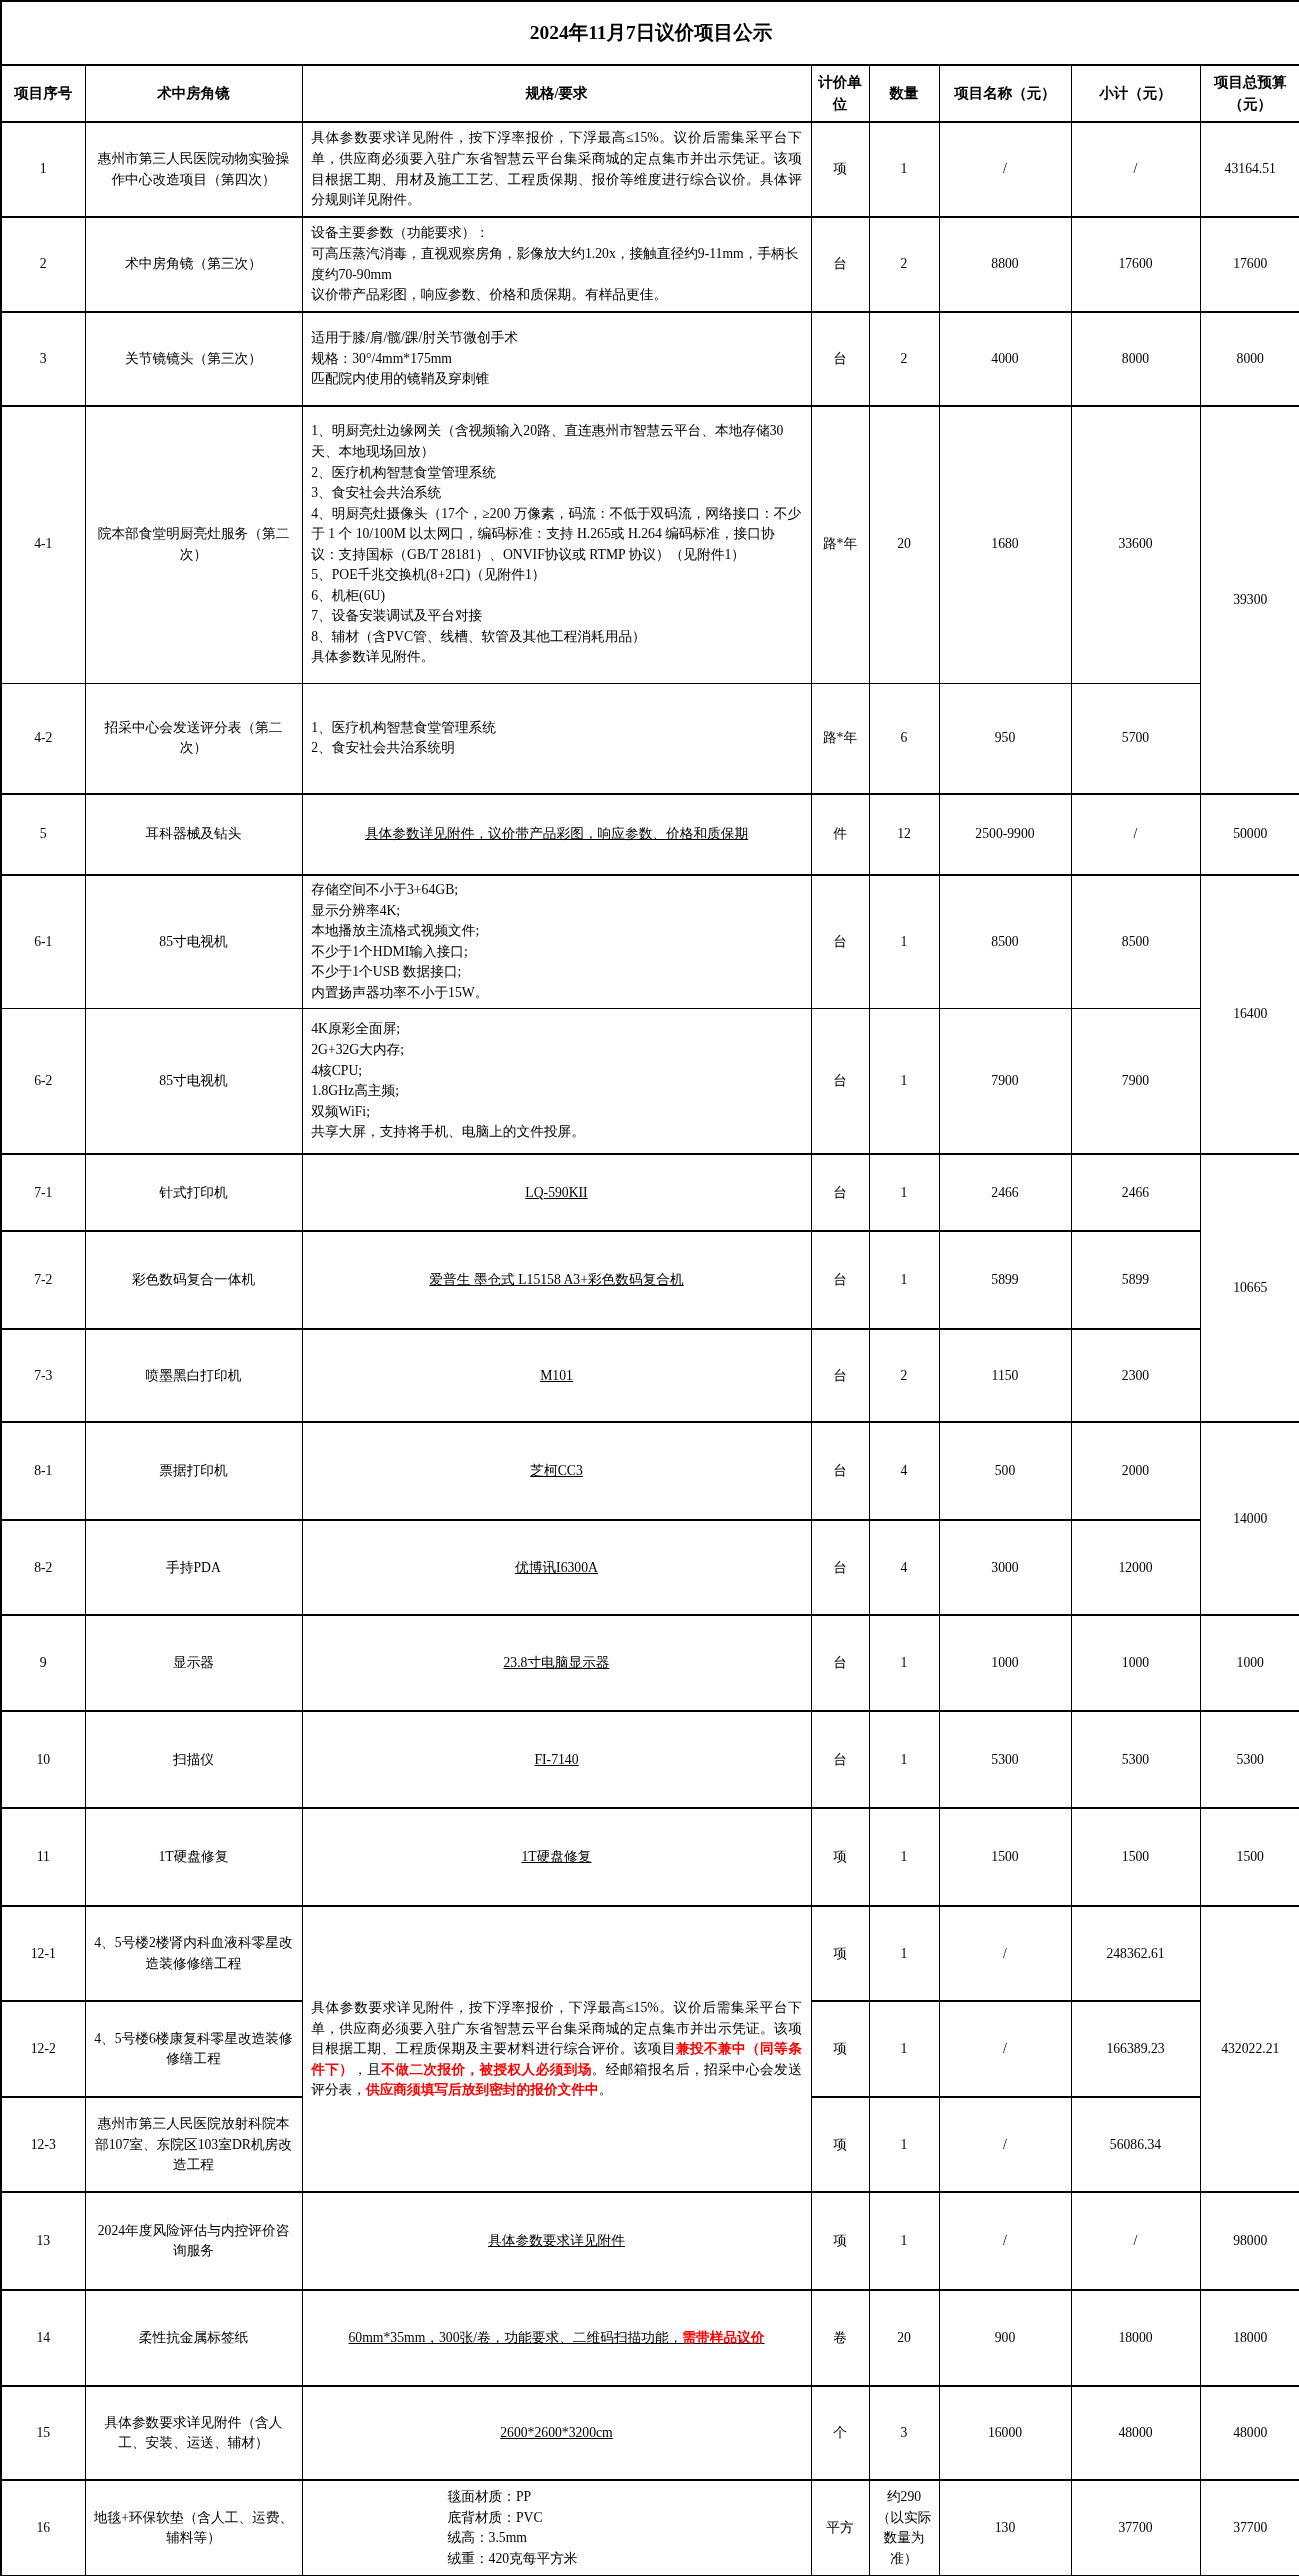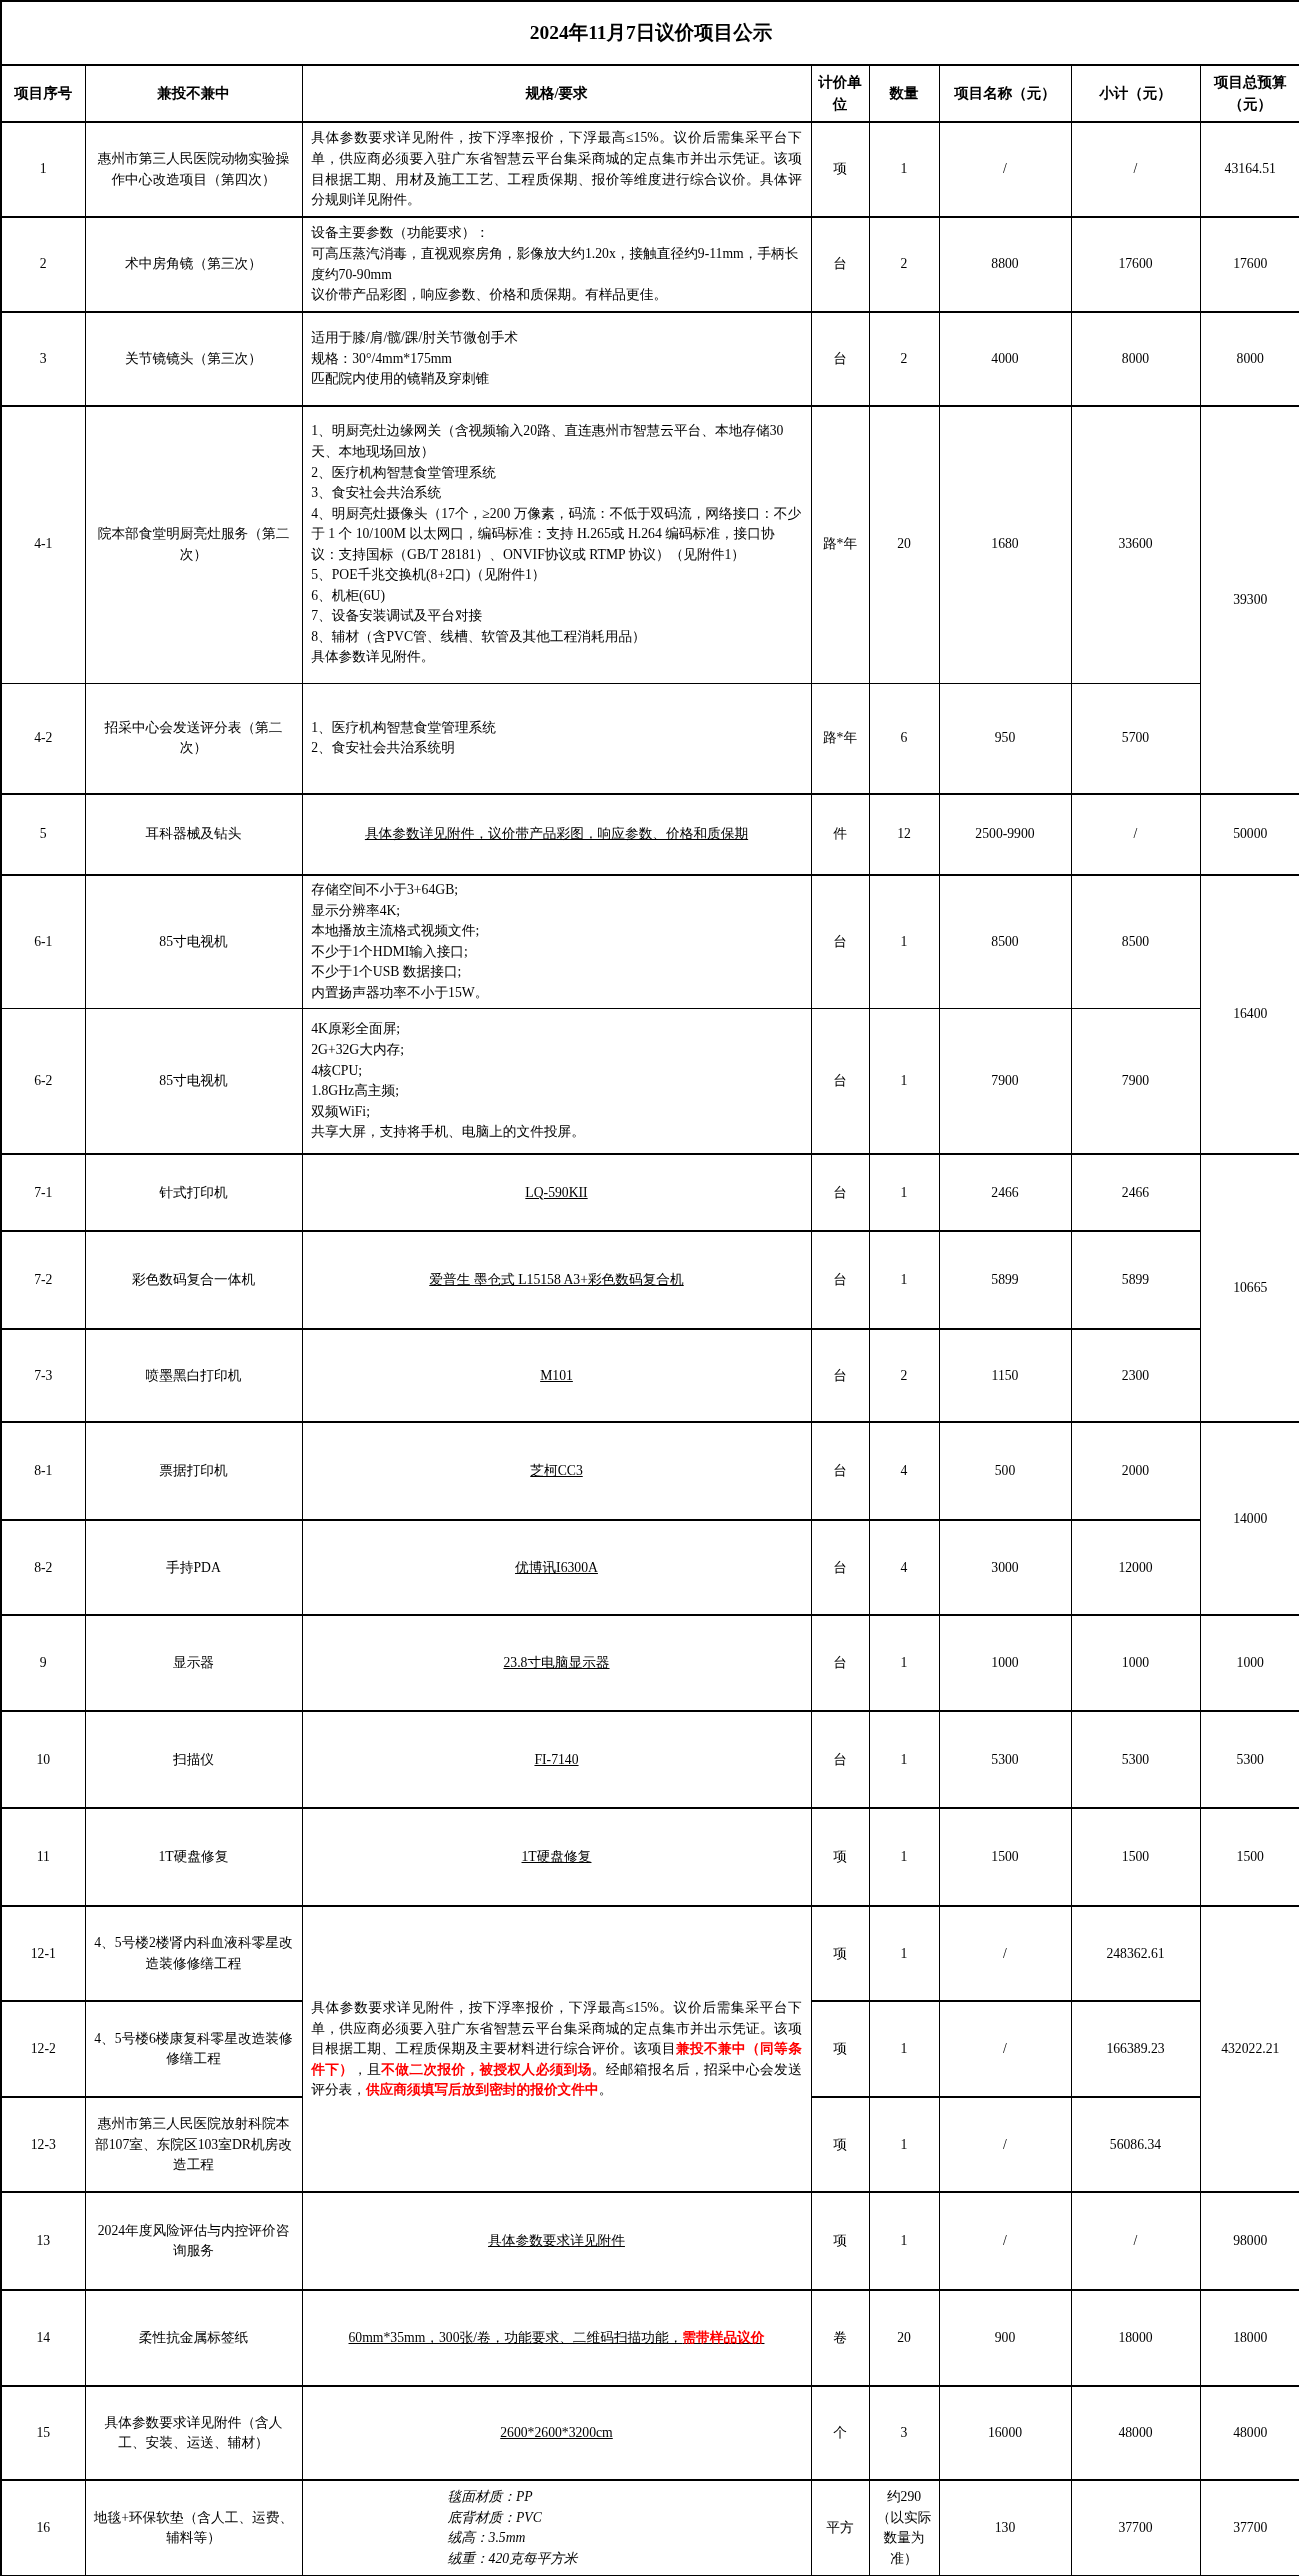--- a/index.html
+++ b/index.html
@@ -6,21 +6,21 @@
   body{width:1300px;font-family:"Liberation Serif","DejaVu Serif",serif;color:#000;}
   table.pricing{border-collapse:collapse;table-layout:fixed;width:1300px;border:2.2px solid #000;}
   td,th{border:0.7px solid #000;padding:2.2px 5.8px;vertical-align:middle;font-size:13.7px;line-height:1.5;word-break:break-all;font-family:"Liberation Serif","DejaVu Serif",serif;}
   tr.gt>td, tr.gt>th{border-top-width:2.2px;}
   th{font-weight:bold;font-size:14.5px;text-align:center;}
   .title-cell{font-size:19.5px;font-weight:bold;text-align:center;border-bottom-width:2.2px;}
   .cc{text-align:center;}
   .spec-just{text-align:justify;padding:4.3px 8.7px;}
   .spec-list{text-align:left;padding:4.3px 8.7px;}
   .spec-center{text-align:center;text-decoration:underline;}
-  .spec-indent{text-align:left;padding-left:145px;font-style:italic;}
+  .spec-indent{text-align:left;padding-left:145px;}
   .ln{display:block;}
   .red{color:#ff0000;font-weight:bold;}
   .num{text-align:center;}
 </style>
 </head>
 <body>
 
 <table class="pricing">
   <colgroup>
     <col style="width:84px">
@@ -33,21 +33,21 @@
       <col style="width:101px">
   </colgroup>
 
   <tbody>
       <tr style="height:64px">
     <td colspan="8" class="title-cell">2024年11月7日议价项目公示</td>
   </tr>
 
   <tr class="gt" style="height:57px">
     <th>项目序号</th>
-    <th>兼投不兼中</th>
+    <th>术中房角镜</th>
     <th>规格/要求</th>
     <th>计价单位</th>
     <th>数量</th>
     <th>项目名称（元）</th>
     <th>小计（元）</th>
     <th>项目总预算（元）</th>
   </tr>
 
   <tr class="gt" style="height:95px">
     <td class="cc">1</td>

